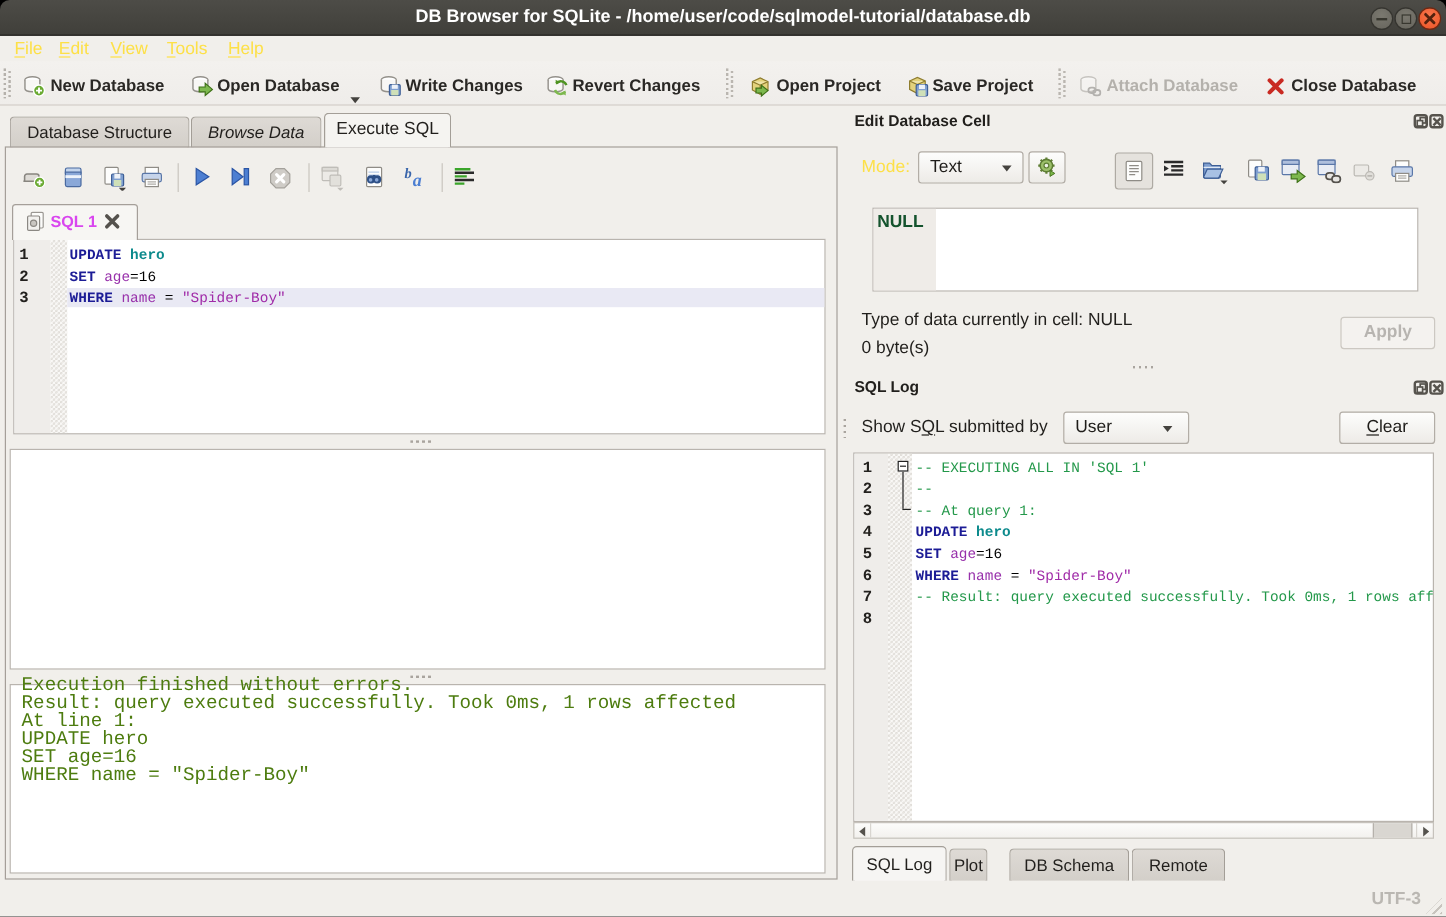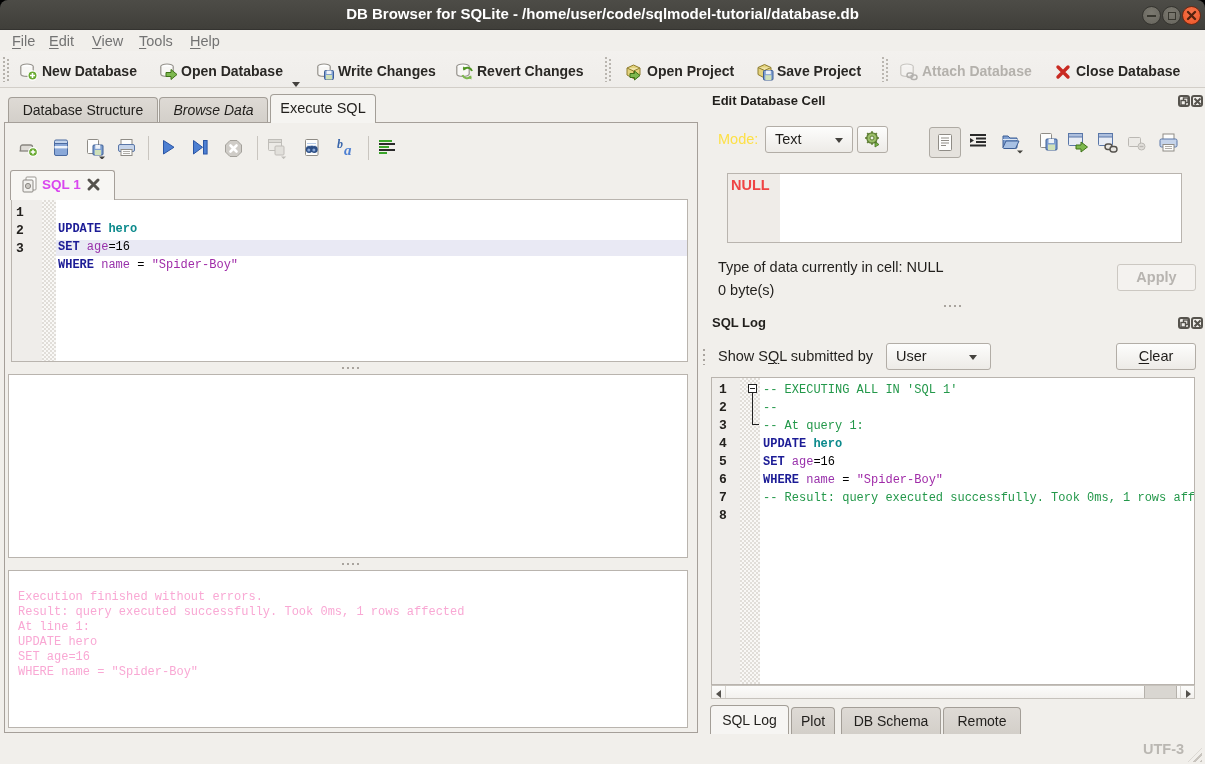--- a/index.html
+++ b/index.html
@@ -10,21 +10,21 @@
 #title{left:0;right:0;top:5px;text-align:center;color:#fff;font-size:15px;font-weight:bold;letter-spacing:0;}
 .winbtn{top:6px;width:19px;height:19px;border-radius:50%;}
 .winbtn.min{left:1142px;background:radial-gradient(circle at 50% 35%,#7b7970,#66645c);border:1px solid #35342f;}
 .winbtn.max{left:1162px;background:radial-gradient(circle at 50% 35%,#7b7970,#66645c);border:1px solid #35342f;}
 .winbtn.close{left:1182px;background:radial-gradient(circle at 50% 35%,#f8764d,#ec5425);border:1px solid #6e2813;}
 .winbtn .dash{position:absolute;left:4px;top:8px;width:9px;height:2px;background:#38372f;}
 .winbtn .sq{position:absolute;left:4.5px;top:4.5px;width:8px;height:8px;border:1.5px solid #38372f;}
 
 #winbody{left:0;top:30px;width:1205px;height:734px;background:#f1efeb;}
 
-.menuitem{top:33px;font-size:14.5px;color:#737373;}
+.menuitem{top:33px;font-size:14.5px;color:#fde047;}
 .menuitem u{text-decoration-thickness:1px;text-underline-offset:2px;}
 
 #toolbar{left:0;top:51px;width:1205px;height:37px;border-bottom:1px solid #d2cec8;background:linear-gradient(#f3f1ee,#efedea);}
 .tbhandle{top:57px;width:7px;height:25px;background-image:repeating-linear-gradient(#b5b1ab 0 2px,transparent 2px 4px),repeating-linear-gradient(#b5b1ab 0 2px,transparent 2px 4px);background-size:2px 100%,2px 100%;background-repeat:no-repeat,no-repeat;background-position:0 0,4px 2px;}
 .tbtext{top:63px;font-size:14px;font-weight:700;color:#2a2825;}
 .tbtext.dis{color:#b4b1ac;font-weight:600;}
 .tbsep{top:57px;width:7px;height:25px;background-image:repeating-linear-gradient(#bab6b0 0 2px,transparent 2px 4px),repeating-linear-gradient(#bab6b0 0 2px,transparent 2px 4px);background-size:2px 100%,2px 100%;background-repeat:no-repeat,no-repeat;background-position:0 0,4px 2px;}
 .icon{position:absolute;}
 
 .mtab{height:26px;top:97px;background:linear-gradient(#dedad5,#d3cfc9);border:1px solid #a39e97;border-bottom:none;border-radius:4px 4px 0 0;font-size:14px;color:#211f1c;text-align:center;line-height:25px;}
@@ -224,31 +224,31 @@
       <path d="M3 3 L12 12 M12 3 L3 12" stroke="#55524d" stroke-width="3" stroke-linecap="round"></path>
     </svg></div>
 
 <div class="abs whitebox" style="left:11px;top:199px;width:677px;height:163px;overflow:hidden">
   <div class="abs nummargin" style="left:0;top:0;width:30px;height:161px;"></div>
   <div class="abs stipple" style="left:30px;top:0;width:14px;height:161px;"></div>
   <div class="abs" style="left:44px;top:40px;width:632px;height:16px;background:#e9e9f4"></div>
   <div class="lnum" style="left:4px;top:4px;">1</div>
   <div class="lnum" style="left:4px;top:22px;">2</div>
   <div class="lnum" style="left:4px;top:40px;">3</div>
-  <div class="abs mono" style="left:46px;top:4px;margin-top:16px;"><span class="kw">UPDATE</span> <span class="tbl">hero</span>
+  <div class="abs mono" style="left:46px;top:4px;"><span class="kw">UPDATE</span> <span class="tbl">hero</span>
 <span class="kw">SET</span> <span class="idf">age</span>=16
 <span class="kw">WHERE</span> <span class="idf">name</span> = <span class="str">"Spider-Boy"</span></div>
 </div>
 <div class="abs splitdots-h" style="left:342px;top:367px;"></div>
 
 <div class="abs whitebox" style="left:8px;top:374px;width:680px;height:184px;"></div>
 <div class="abs splitdots-h" style="left:342px;top:563px;"></div>
 
 <div class="abs whitebox" style="left:8px;top:570px;width:680px;height:158px;"></div>
-<div class="abs mono" style="left:18px;top:590px;font-size:12px;line-height:15.1px;color:#f9a8d4;z-index:2">Execution finished without errors.
+<div class="abs mono" style="left:18px;top:564px;font-size:16px;line-height:15.1px;color:#4d7c0f;z-index:2">Execution finished without errors.
 Result: query executed successfully. Took 0ms, 1 rows affected
 At line 1:
 UPDATE hero
 SET age=16
 WHERE name = "Spider-Boy"</div>
 
 <div class="abs splitdots-v" style="left:703px;top:349px;"></div>
 
 <div class="abs docktitle" style="left:712px;top:93px;">Edit Database Cell</div>
 <div class="abs dockbtn" style="left:1178px;top:95px;">
@@ -320,21 +320,21 @@
     </svg></div>
 <div class="icon" style="left:1158px;top:132px;"><svg width="21" height="21">
       <rect x="5" y="2" width="11" height="6" fill="#fdfdfc" stroke="#8f8c86"></rect>
       <rect x="2" y="7" width="17" height="8" rx="1.5" fill="#c6d4ea" stroke="#5a77a8"></rect>
       <rect x="5" y="12.5" width="11" height="6.5" fill="#fdfdfc" stroke="#8f8c86"></rect>
       <path d="M7 14.5 h7 M7 16.5 h7" stroke="#b0ada8"></path>
     </svg></div>
 
 <div class="abs whitebox" style="left:727px;top:173px;width:455px;height:70px;">
   <div class="abs" style="left:0;top:0;width:52px;height:68px;background:#efece8;"></div>
-  <div class="abs" style="left:3px;top:3px;font-size:14.5px;font-weight:bold;color:#ef4444;">NULL</div>
+  <div class="abs" style="left:3px;top:3px;font-size:14.5px;font-weight:bold;color:#14532d;">NULL</div>
 </div>
 <div class="abs" style="left:718px;top:259px;font-size:14.5px;color:#211f1c;">Type of data currently in cell: NULL</div>
 <div class="abs" style="left:718px;top:282px;font-size:14.5px;color:#211f1c;">0 byte(s)</div>
 <div class="abs btn dis" style="left:1117px;top:264px;width:79px;height:27px;line-height:25px;font-weight:600;">Apply</div>
 <div class="abs splitdots-h" style="left:944px;top:305px;"></div>
 
 <div class="abs docktitle" style="left:712px;top:315px;">SQL Log</div>
 <div class="abs dockbtn" style="left:1178px;top:317px;">
     <svg width="9" height="9" style="position:absolute;left:-0.5px;top:-0.5px">
       <rect x="3.5" y="1" width="4.5" height="4.5" fill="none" stroke="#56534d" stroke-width="1.4"></rect>
@@ -374,18 +374,18 @@
   <div class="abs" style="left:0;top:0;width:14px;height:12px;border-right:1px solid #d8d5d0;"><svg width="14" height="12">
         <path d="M9 2 L4 6 L9 10 z" fill="#55524d"></path>
       </svg></div>
   <div class="abs" style="right:0;top:0;width:14px;height:12px;border-left:1px solid #d8d5d0;"><svg width="14" height="12">
         <path d="M5 2 L10 6 L5 10 z" fill="#55524d"></path>
       </svg></div>
   <div class="abs" style="left:432px;top:0px;width:33px;height:12px;background:#d9d6d1;border:1px solid #b5b1ab;border-top:none;border-bottom:none;"></div>
 </div>
 
 <div class="abs btab active" style="left:710px;width:79px;">SQL Log</div>
-<div class="abs btab" style="left:791px;width:44px;">Plot</div>
+<div class="abs btab" style="left:791px;width:32px;">Plot</div>
 <div class="abs btab" style="left:841px;width:100px;">DB Schema</div>
 <div class="abs btab" style="left:943px;width:78px;">Remote</div>
 
 <div class="abs" style="left:1143px;top:741px;font-size:14.5px;font-weight:600;color:#bab7b2;">UTF-3</div>
 <div class="abs" style="left:1188px;top:748px;width:14px;height:14px;background-image:repeating-linear-gradient(135deg,transparent 0 3px,#c8c4be 3px 5px);clip-path:polygon(100% 0,100% 100%,0 100%);"></div>
 
 </body></html>

